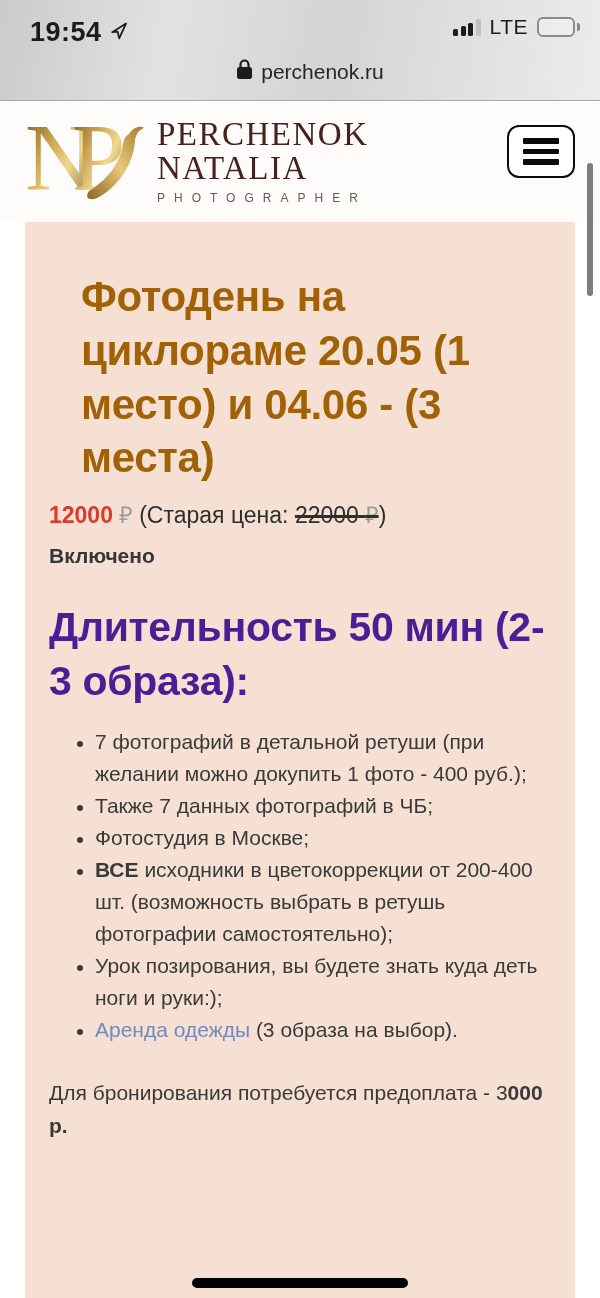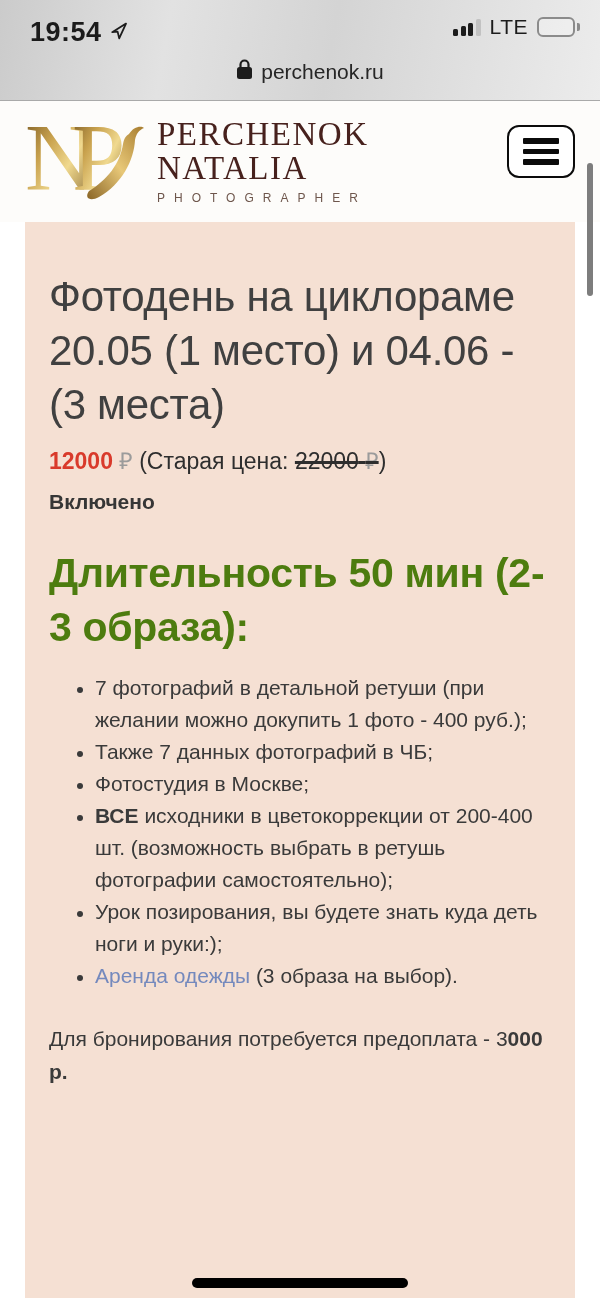--- a/index.html
+++ b/index.html
@@ -79,32 +79,32 @@
   }
 
   
   .content {
     margin:0 25px; background:#f5e0d3;
     padding:22px 26px 60px 24px;
     min-height:1076px;
   }
   h1.title {
     margin-top:26px;
-    font-size:42px; font-weight:400; line-height:1.28;
-    color:#404040; letter-spacing:-0.3px;
+    font-size:42px; font-weight:700; line-height:1.28;
+    color:#a16207; letter-spacing:-0.3px;margin-left:32px;
   }
   .price-row { margin-top:13px; font-size:23px; color:#2e2e2e; }
   .price-new { color:#d93a2b; font-weight:700; }
   .rub { color:#9b9b9b; }
   .old-price { text-decoration:line-through; text-decoration-thickness:2.5px; }
   .included { margin-top:14px; font-size:21px; font-weight:700; color:#363636; }
   h2.subtitle {
     margin-top:32px;
     font-size:41px; font-weight:700; line-height:1.32;
-    color:#4d7c0f; letter-spacing:-0.3px;
+    color:#4c1d95; letter-spacing:-0.3px;
   }
   ul.features { margin:18px 0 0; padding-left:46px; }
   ul.features li {
     font-size:21px; line-height:32px; color:#3a3a3a;
   }
   ul.features li::marker { color:#3a3a3a; font-size:19px; }
   .content a { color:#7489bd; text-decoration:none; cursor:pointer; }
   p.para { margin-top:22px; font-size:21px; line-height:33px; color:#3a3a3a; }
   b { font-weight:700; }
 </style>

